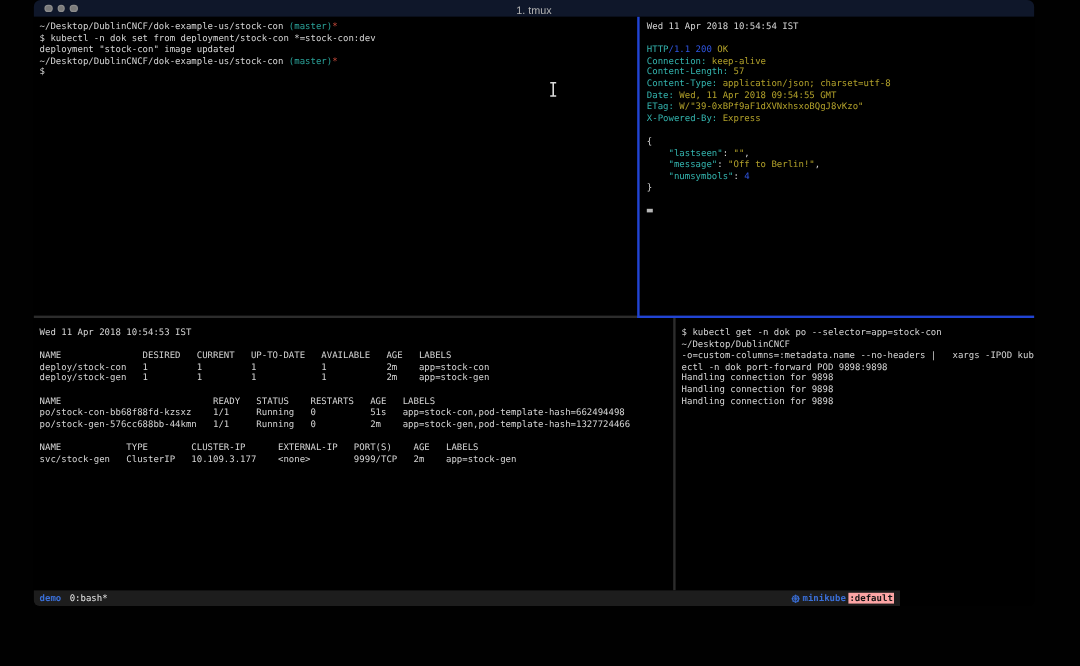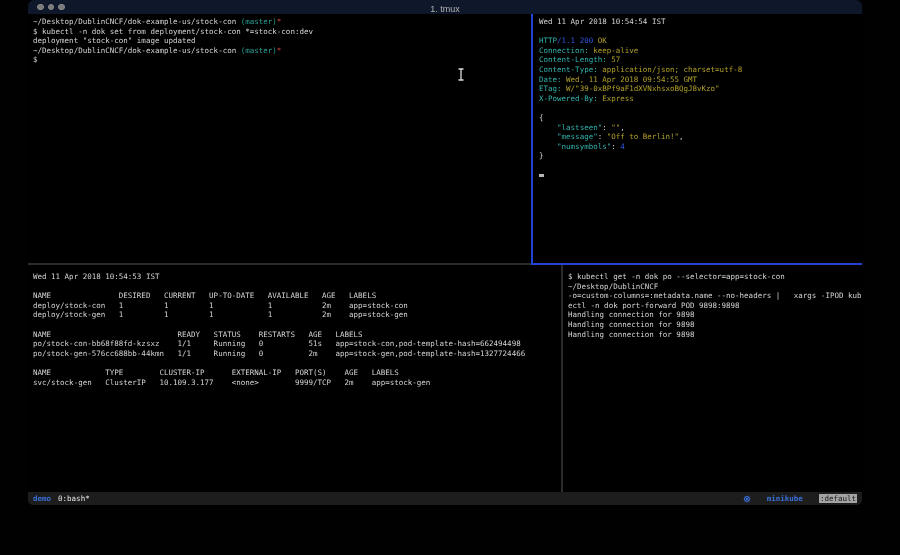--- a/index.html
+++ b/index.html
@@ -25,27 +25,27 @@
   .line{height:9.6px;line-height:9.6px;font-size:7.5px;white-space:pre;color:var(--c-fg)}
   .seg{white-space:pre}
   .c-fg{color:var(--c-fg)}
   .c-teal{color:var(--c-teal)}
   .c-cyan{color:var(--c-cyan)}
   .c-yellow{color:var(--c-yellow)}
   .c-blue{color:var(--c-blue)}
   .c-red{color:var(--c-red)}
   .c-cursor{display:inline-block;width:5px;height:2.5px;background:#b6b6b6;vertical-align:middle}
   .ibeam{position:absolute;left:429px;top:54px}
-  .statusbar{position:absolute;left:0;top:492px;width:834px;height:13px;background:#1d1d1d;
+  .statusbar{position:absolute;left:0;top:492px;width:722px;height:13px;background:#1d1d1d;
              display:flex;align-items:center;padding:0 5px;font-size:7.5px}
   .session{color:var(--c-statusblue);font-weight:bold;margin-right:7px}
   .winlabel{color:#e8e8e8;font-weight:normal}
-  .sb-right{margin-left:auto;display:flex;align-items:center;gap:16px}
+  .sb-right{margin-left:auto;display:flex;align-items:center;gap:2px}
   .ctx{color:var(--c-statusblue);font-weight:bold}
-  .ns{background:#a3a3a3;color:#161616;padding:0 1px;font-weight:normal}
+  .ns{background:#fca5a5;color:#161616;padding:0 1px;font-weight:bold}
 </style>
 </head>
 <body>
 
 <div class="window">
 
   <div class="titlebar">
     <div class="traffic-lights">
       <span class="tl"></span>
       <span class="tl"></span>

